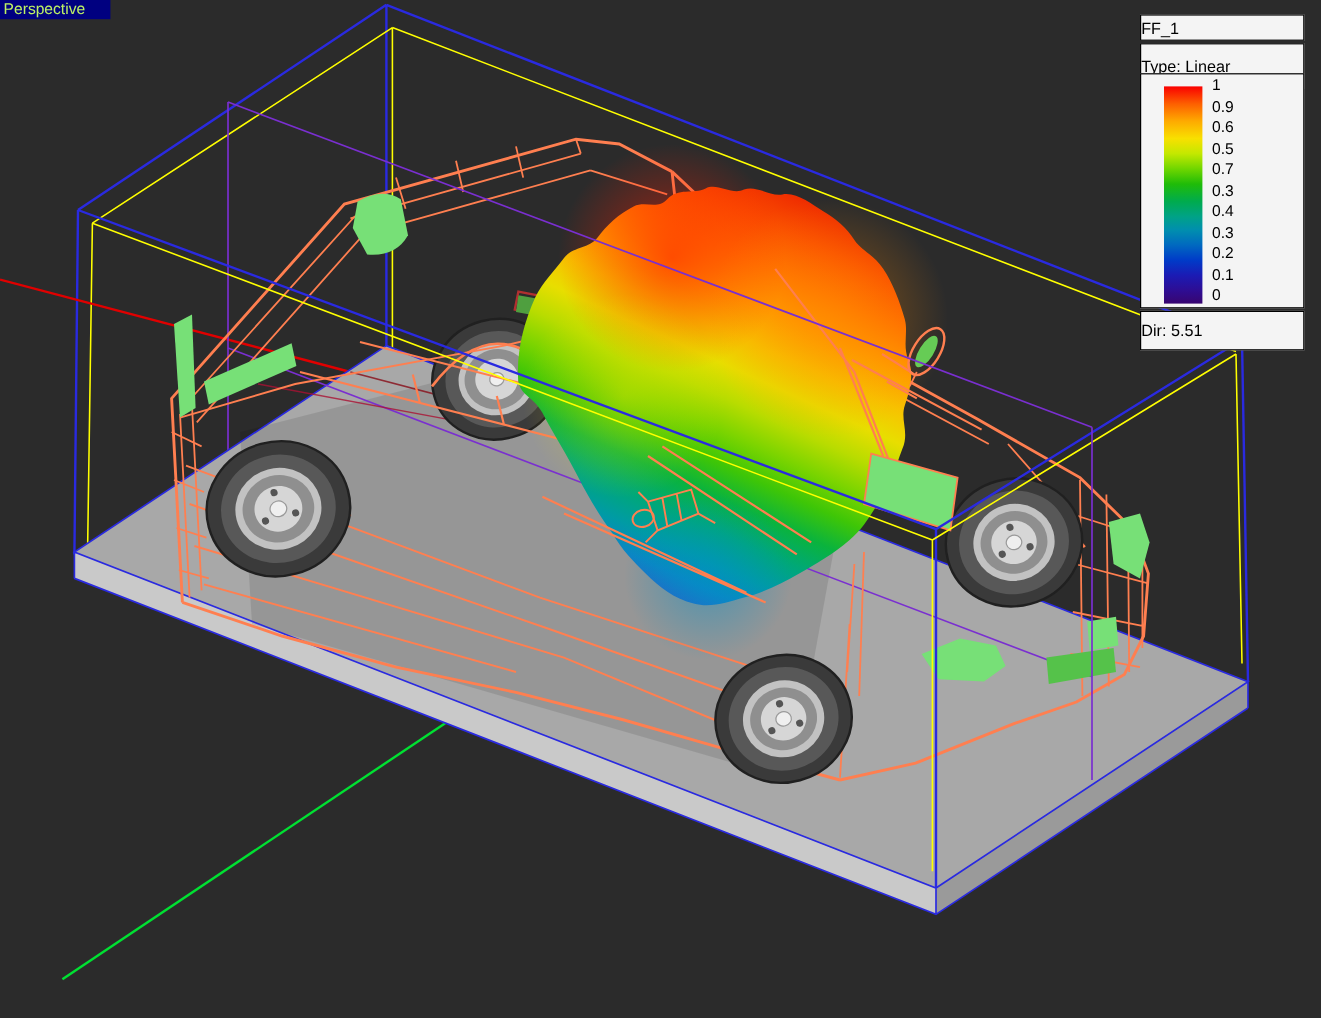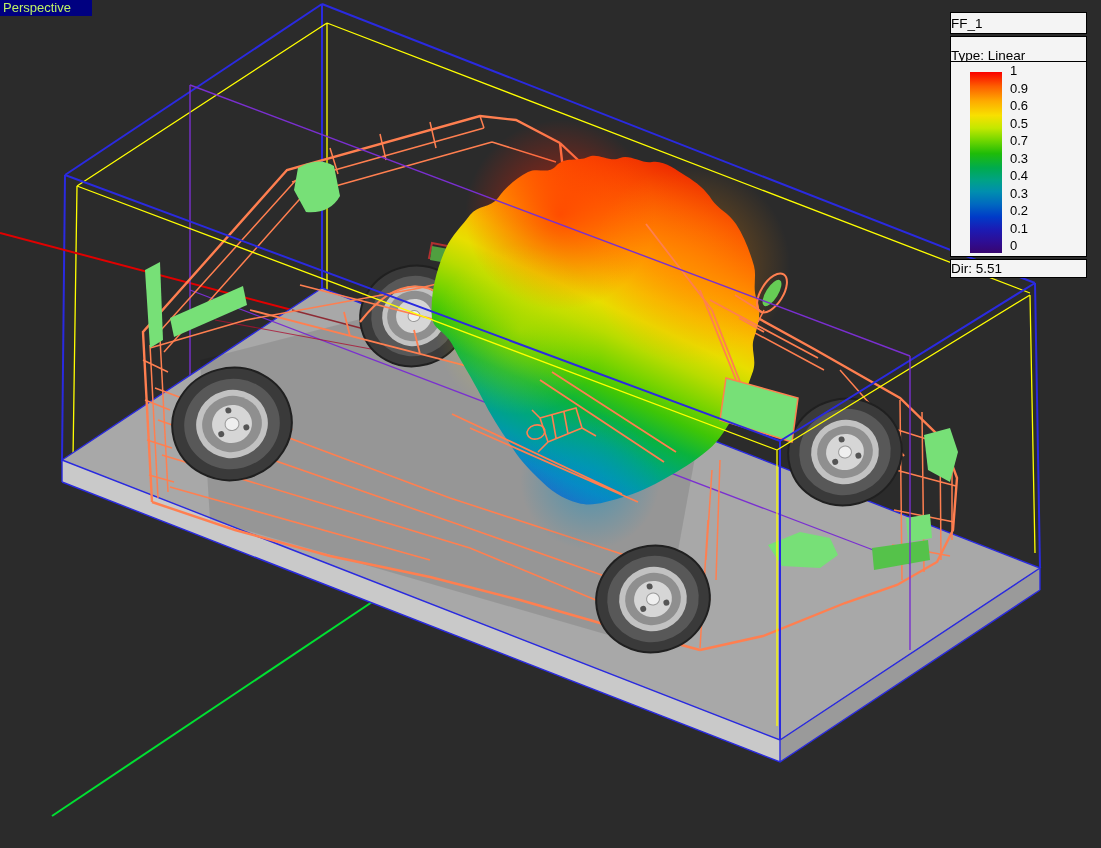--- a/index.html
+++ b/index.html
@@ -7,21 +7,21 @@
   #stage{position:relative;width:1101px;height:848px;background:#2b2b2b;}
   #scene{position:absolute;left:0;top:0;}
   .persp{position:absolute;left:0;top:0;width:89px;height:16px;background:#000080;color:#bef264;
     font-size:13px;line-height:16px;padding-left:3px;}
   .lg-box{position:absolute;left:950px;width:137px;background:#f4f4f4;border:1px solid #000000;
     color:#000000;font-size:13.5px;box-sizing:border-box;}
   .lg-text{display:flex;align-items:center;}
   #lg-title{top:12px;height:22px;}
   #lg-type{top:36px;height:38px;}
   #lg-scale{top:61px;height:196px;}
-  #lg-dir{top:259px;height:19px;}
+  #lg-dir{top:259px;height:33px;}
   .cbar{position:absolute;left:19px;top:10px;width:32px;height:181px;
     background:linear-gradient(to bottom,
       #fa0000 0%,#fd5f00 8%,#feaa00 16%,#f8e000 24%,#c3e800 31%,#6fd600 38%,
       #1fbc08 45%,#00ab4e 53%,#00a287 60%,#008fae 66%,#0069c0 73%,#003bc8 80%,
       #1b1bb4 87%,#2e0d93 94%,#380570 100%);}
   .cticks{position:absolute;left:59px;top:2px;bottom:3px;display:flex;flex-direction:column;
     justify-content:space-between;font-size:13px;color:#000;}
   .ctick{line-height:14px;}
 </style>
 </head>

